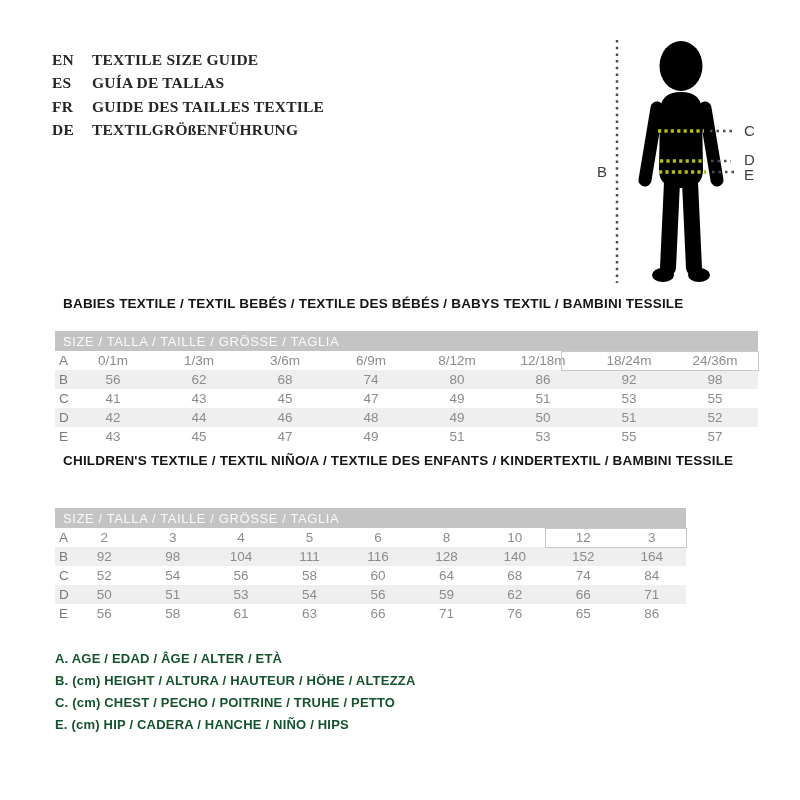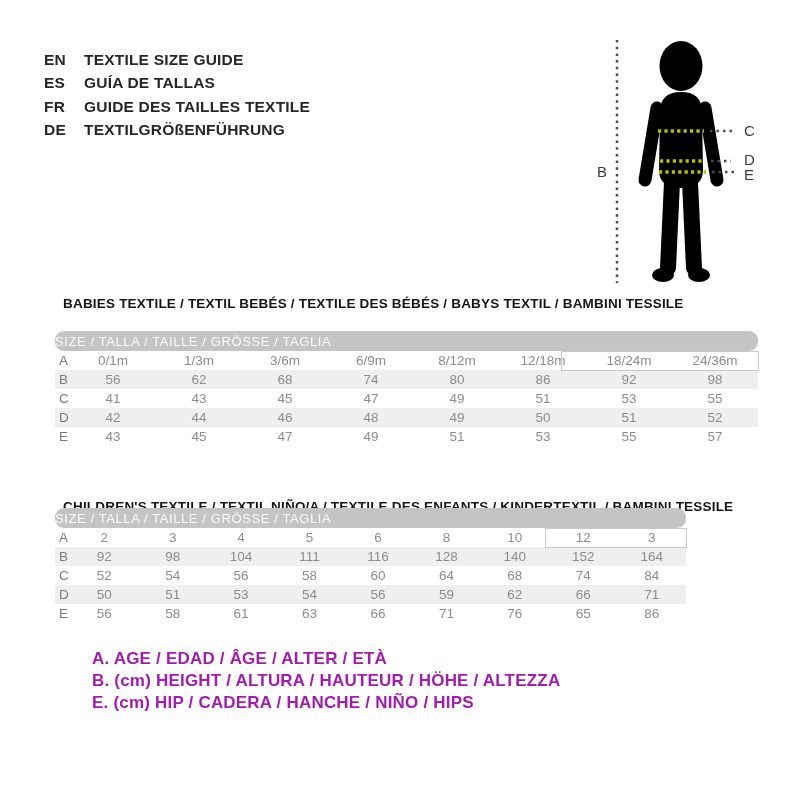--- a/index.html
+++ b/index.html
@@ -1,51 +1,51 @@
 <!DOCTYPE html>
 <html><head>
 <meta charset="utf-8">
 <style>
   html,body{margin:0;padding:0;background:#ffffff;}
   #canvas{
     position:relative;width:800px;height:800px;background:#ffffff;overflow:hidden;
     font-family:"Liberation Sans","DejaVu Sans",sans-serif;
   }
   
-  .lang-block{position:absolute;left:44px;top:48px;}
+  .lang-block{position:absolute;left:52px;top:48px;font-family:Liberation Serif, serif;}
   .lang-row{display:flex;height:23.5px;align-items:center;}
   .lang-code{width:40px;font-size:15.5px;font-weight:bold;color:#262626;letter-spacing:.2px;}
   .lang-label{font-size:15.5px;font-weight:bold;color:#262626;letter-spacing:.2px;white-space:nowrap;text-align:right;}
   
   .figure-wrap{position:absolute;left:585px;top:30px;width:215px;height:265px;}
   
   .section-heading{position:absolute;left:55px;font-size:13.5px;font-weight:bold;color:#151515;letter-spacing:.2px;white-space:nowrap;padding-left:8px;}
   #heading-babies{top:296px;}
-  #heading-children{top:499px;}
+  #heading-children{top:453px;}
   
   .size-table{position:absolute;left:55px;border-collapse:collapse;table-layout:fixed;}
   #babies-table{top:331px;width:703px;}
   #children-table{top:508px;width:631px;}
   .size-table .bar-row th{
     height:20px;background:#c4c4c4;color:#fafafa;font-size:13px;font-weight:normal;
-    text-align:left;padding:0 0 0 0;letter-spacing:.6px;white-space:nowrap;border-radius:9px;
+    text-align:left;padding:0 0 0 8px;letter-spacing:.6px;white-space:nowrap;
   }
   .size-table td{
     height:19px;padding:0;font-size:13.5px;color:#8c8c8c;text-align:center;
     vertical-align:middle;white-space:nowrap;
   }
   .size-table td.row-label{text-align:left;padding-left:4px;color:#7a7a7a;}
   .size-table tr.stripe td{background:#efefef;}
   
   .highlight-box{position:absolute;border:1px solid #c9c9c9;background:transparent;}
   #box-babies{left:561px;top:351px;width:196px;height:18px;}
   #box-children{left:545px;top:528px;width:140px;height:18px;}
   
   .legend{position:absolute;left:55px;top:648px;}
-  .legend-line{font-size:17px;font-weight:bold;color:#a21caf;height:22px;line-height:22px;letter-spacing:.2px;white-space:nowrap;margin-left:37px;}
+  .legend-line{font-size:13px;font-weight:bold;color:#14532d;height:22px;line-height:22px;letter-spacing:.2px;white-space:nowrap;}
   .fig-label{font-size:15px;fill:#3c3c3c;font-family:"Liberation Sans","DejaVu Sans",sans-serif;}
 </style>
 </head>
 <body>
 
 <div id="canvas">
 
   <div class="lang-block">
     <div class="lang-row">
       <span class="lang-code">EN</span>
@@ -252,16 +252,17 @@
       <td>65</td>
       <td>86</td>
     </tr>
   </tbody>
     </table>
   <div id="box-children" class="highlight-box"></div>
 
   <div class="legend">
     <div class="legend-line">A. AGE / EDAD / ÂGE / ALTER / ETÀ</div>
     <div class="legend-line">B. (cm) HEIGHT / ALTURA / HAUTEUR / HÖHE / ALTEZZA</div>
+    <div class="legend-line">C. (cm) CHEST / PECHO / POITRINE / TRUHE / PETTO</div>
     <div class="legend-line">E. (cm) HIP / CADERA / HANCHE / NIÑO / HIPS</div>
   </div>
 
 </div>
 
 </body></html>

